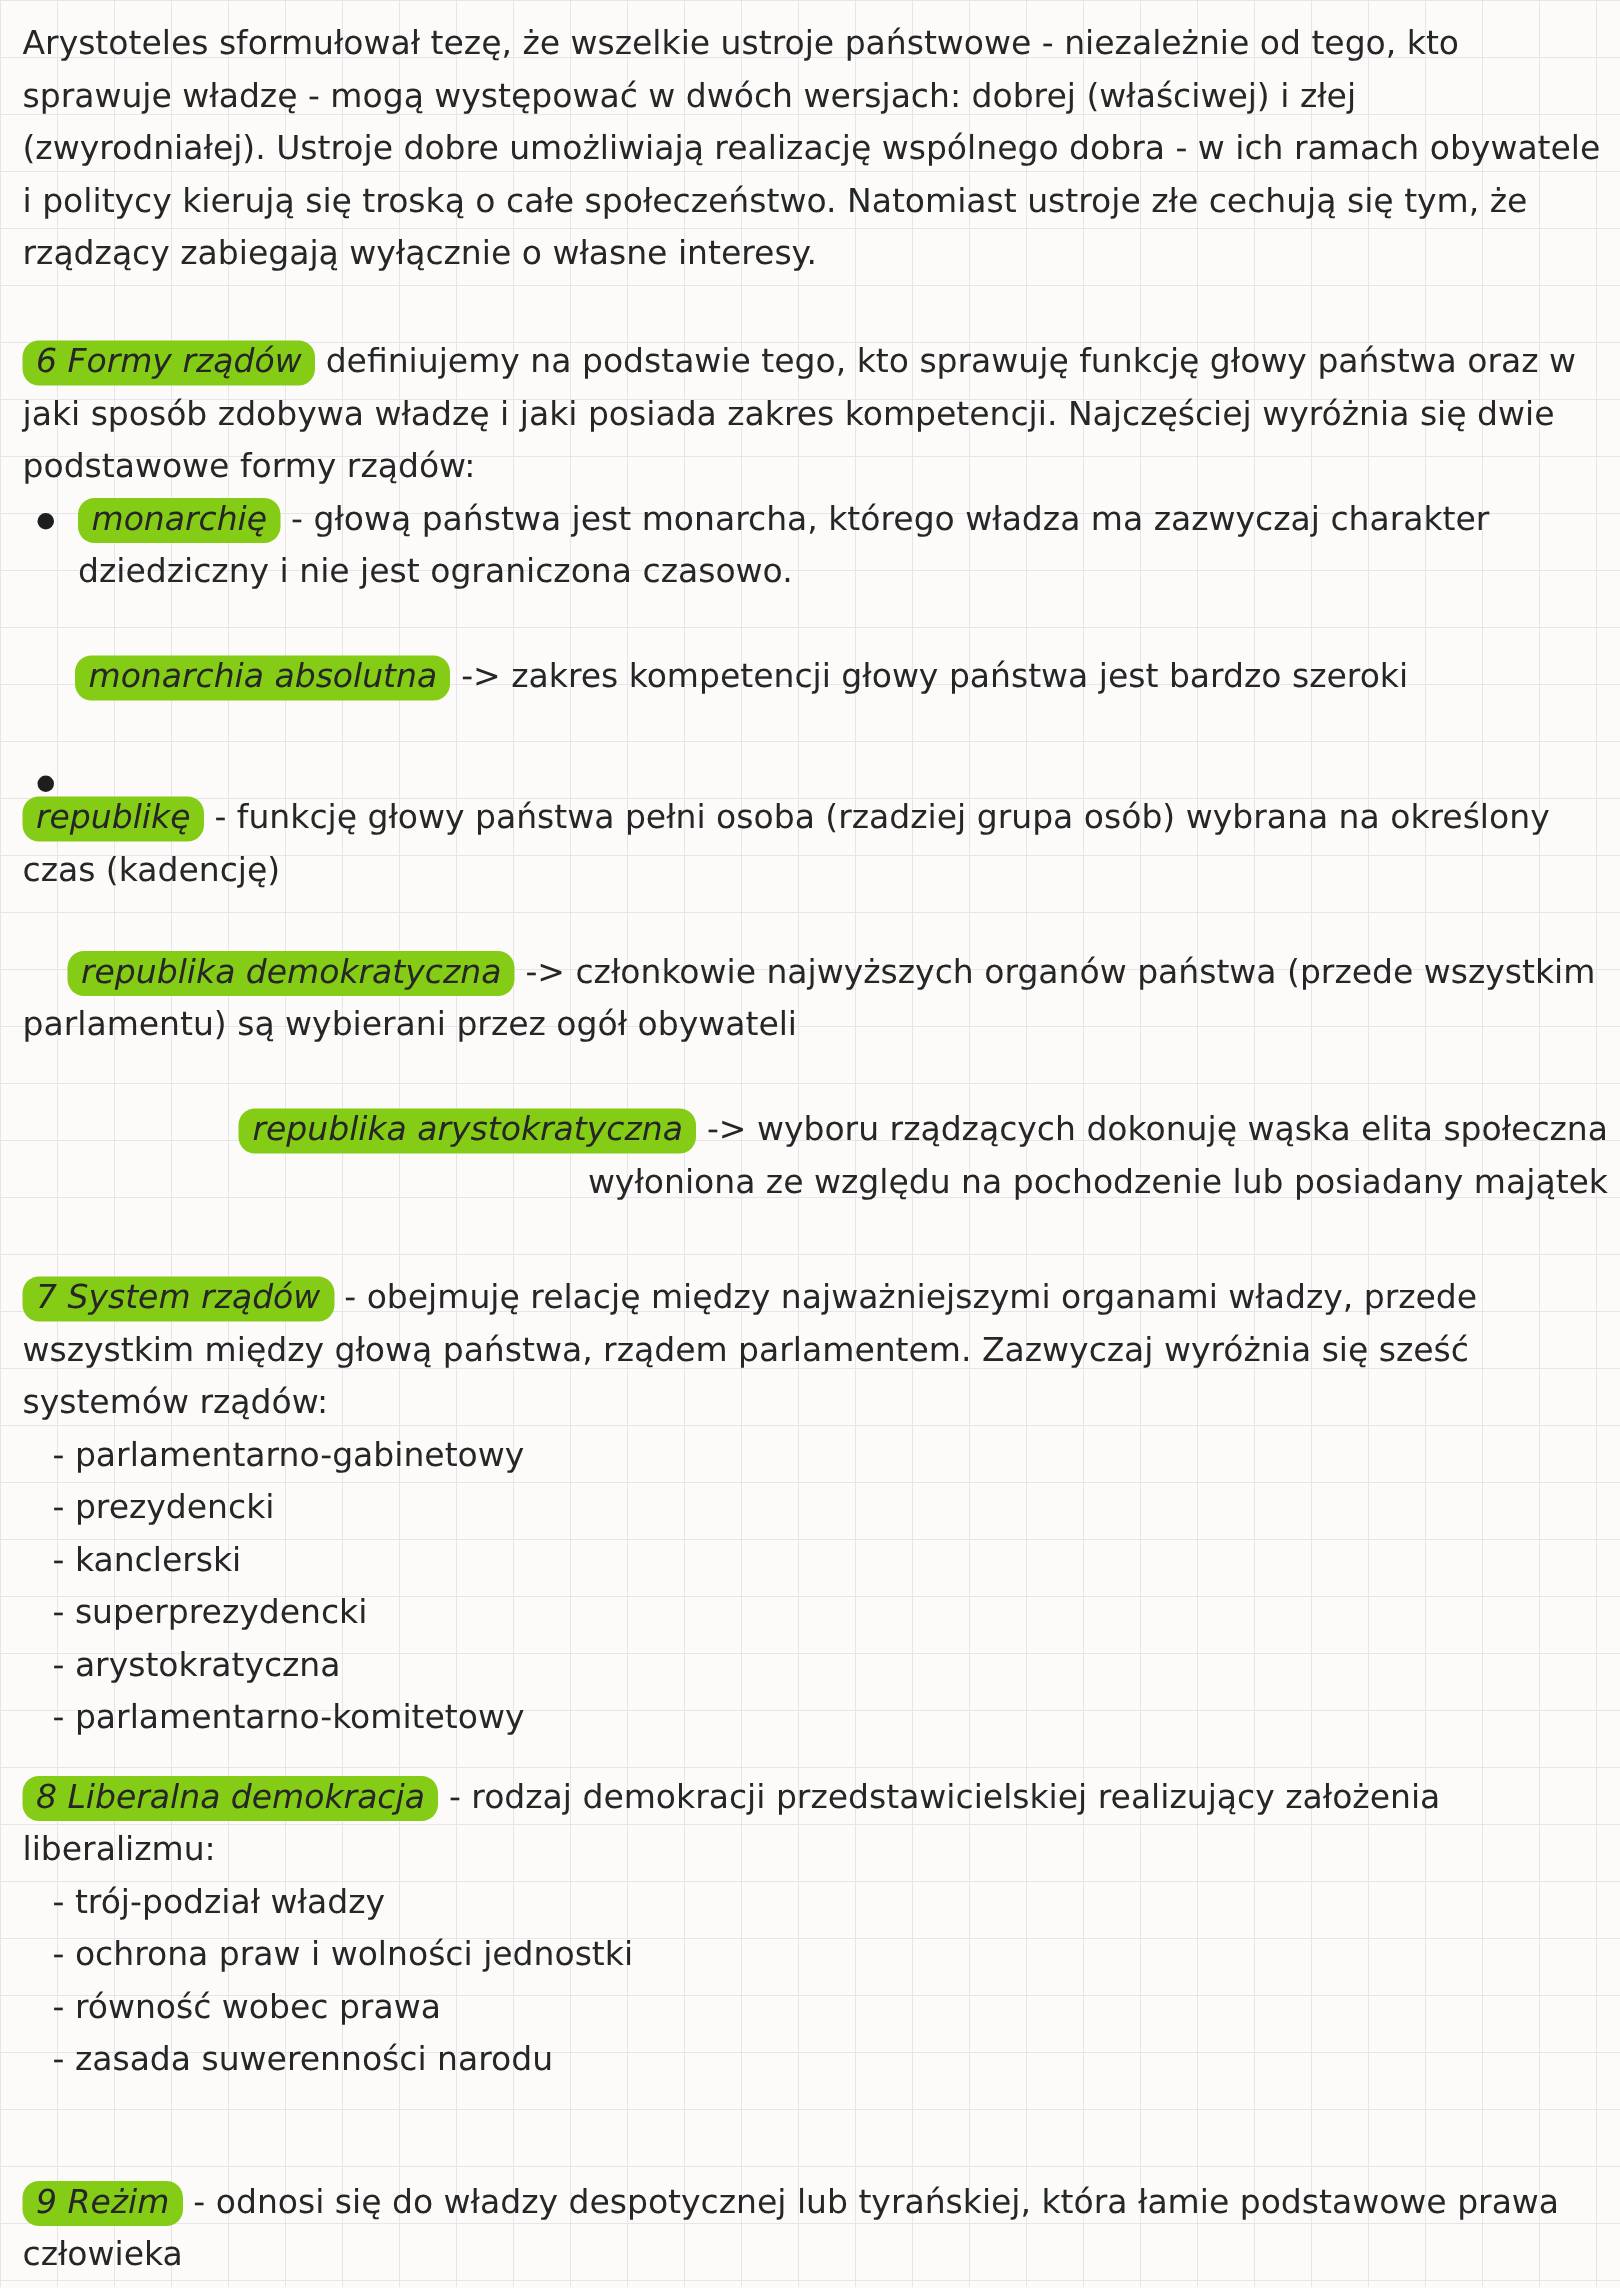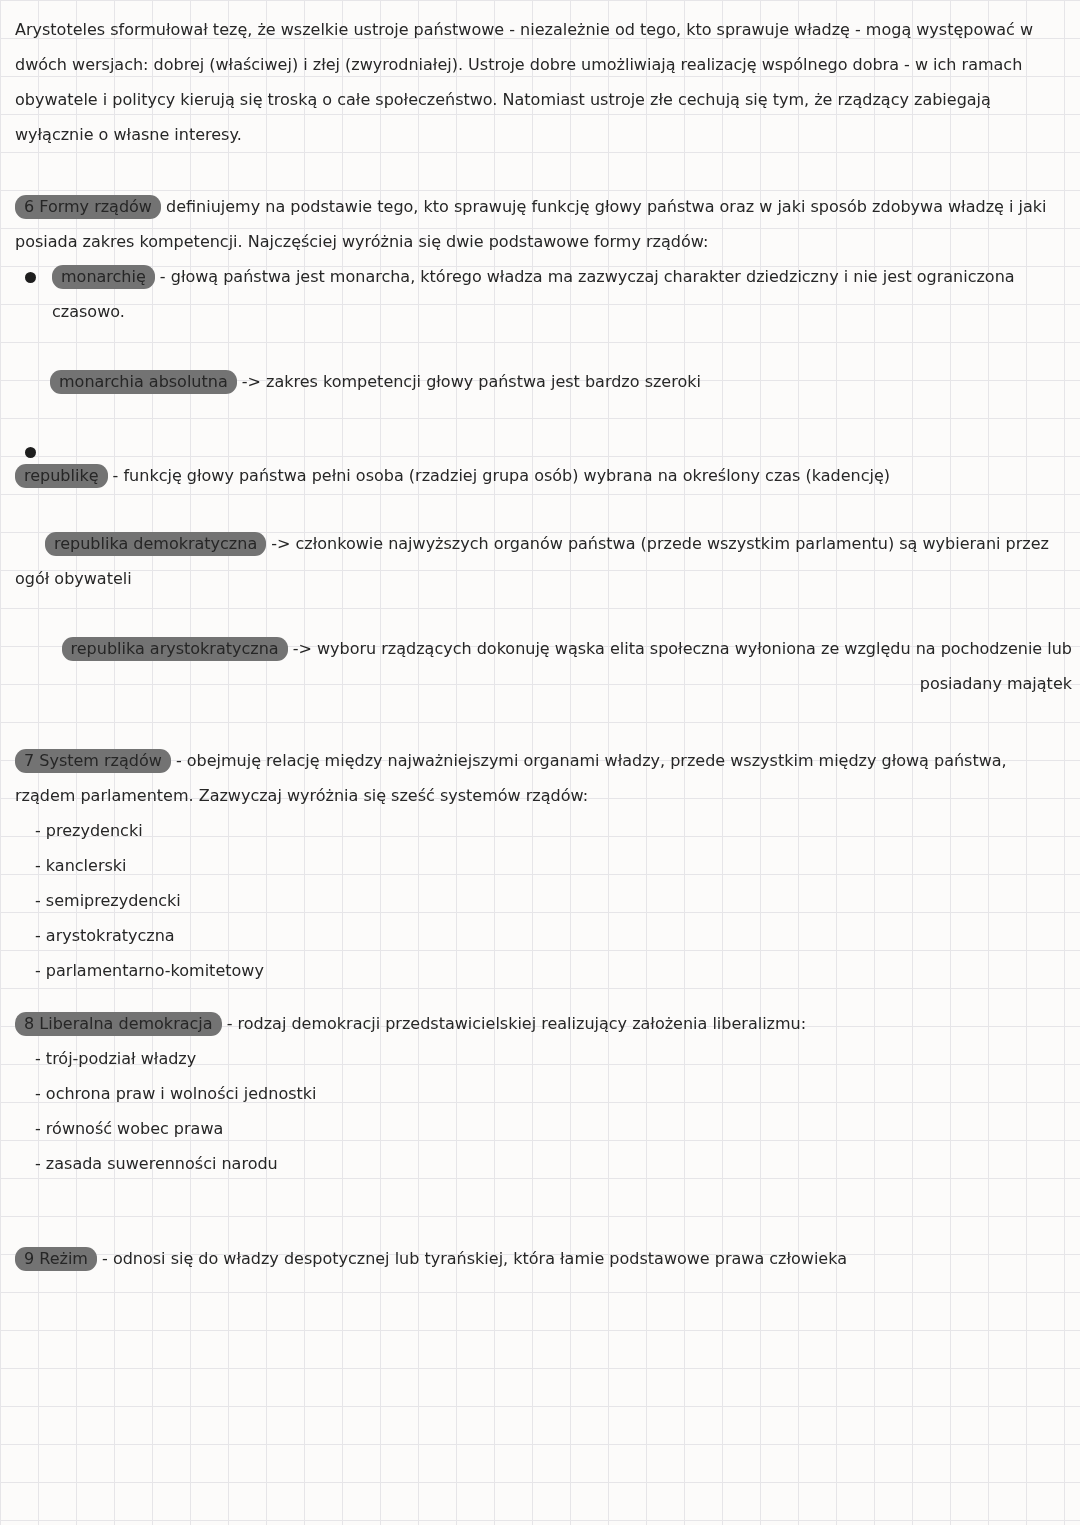--- a/index.html
+++ b/index.html
@@ -15,21 +15,21 @@
     background-image:
       linear-gradient(to right, #e6e5e8 1px, transparent 1px),
       linear-gradient(to bottom, #e6e5e8 1px, transparent 1px);
     background-size: 38px 38px;
     font-family: "DejaVu Sans", sans-serif;
     color: #262626;
   }
 
   .notes {
     padding: 12px 8px 0 15px;
-    font-size: 16px;
+    font-size: 22px;
     line-height: 35px;
     width: 1080px;
   }
 
   .block { position: relative; }
 
   
   .p { margin-left: 0; }
 
   
@@ -48,24 +48,25 @@
   .sub { margin-left: 35px; }
 
   
   .hang { text-indent: 30px; }
 
   
   .dash { margin-left: 20px; }
 
   
   .hl {
-    background: #737373;
+    background: #84cc16;
     border-radius: 11px;
     padding: 2px 9px 3px 9px;
     box-decoration-break: clone;
+    font-style: italic;
     -webkit-box-decoration-break: clone;
   }
 </style>
 </head>
 <body>
 
 <div class="notes">
     <div class="block p"><span>Arystoteles sformułował tezę, że wszelkie ustroje państwowe - niezależnie od tego, kto sprawuje władzę - mogą występować w dwóch wersjach: dobrej (właściwej) i złej (zwyrodniałej). Ustroje dobre umożliwiają realizację wspólnego dobra - w ich ramach obywatele i politycy kierują się troską o całe społeczeństwo. Natomiast ustroje złe cechują się tym, że rządzący zabiegają wyłącznie o własne interesy.</span></div>
     <div class="block p" style="margin-top: 37px;"><span class="hl">6 Formy rządów</span><span> definiujemy na podstawie tego, kto sprawuję funkcję głowy państwa oraz w jaki sposób zdobywa władzę i jaki posiada zakres kompetencji. Najczęściej wyróżnia się dwie podstawowe formy rządów:</span></div>
     <div class="block bullet">
@@ -73,23 +74,24 @@
       <div class="bullet-text"><span class="hl">monarchię</span><span> - głową państwa jest monarcha, którego władza ma zazwyczaj charakter dziedziczny i nie jest ograniczona czasowo.</span></div>
     </div>
     <div class="block sub" style="margin-top: 35px;"><span class="hl">monarchia absolutna</span><span> -&gt; zakres kompetencji głowy państwa jest bardzo szeroki</span></div>
     <div class="block bullet" style="margin-top: 35px; flex-direction: column;">
       <span class="dot"></span>
       <div class="bullet-text"><span class="hl">republikę</span><span> - funkcję głowy państwa pełni osoba (rzadziej grupa osób) wybrana na określony czas (kadencję)</span></div>
     </div>
     <div class="block hang" style="margin-top: 33px;"><span class="hl">republika demokratyczna</span><span> -&gt; członkowie najwyższych organów państwa (przede wszystkim parlamentu) są wybierani przez ogół obywateli</span></div>
     <div class="block hang" style="margin-top: 35px; text-align: right;"><span class="hl">republika arystokratyczna</span><span> -&gt; wyboru rządzących dokonuję wąska elita społeczna wyłoniona ze względu na pochodzenie lub posiadany majątek</span></div>
     <div class="block p" style="margin-top: 42px;"><span class="hl">7 System rządów</span><span> - obejmuję relację między najważniejszymi organami władzy, przede wszystkim między głową państwa, rządem  parlamentem. Zazwyczaj wyróżnia się sześć systemów rządów:</span></div>
+    <div class="block dash"><span>- parlamentarno-gabinetowy</span></div>
     <div class="block dash"><span>- prezydencki</span></div>
     <div class="block dash"><span>- kanclerski</span></div>
-    <div class="block dash"><span>- semiprezydencki</span></div>
+    <div class="block dash"><span>- superprezydencki</span></div>
     <div class="block dash"><span>- arystokratyczna</span></div>
     <div class="block dash"><span>- parlamentarno-komitetowy</span></div>
     <div class="block p" style="margin-top: 18px;"><span class="hl">8 Liberalna demokracja</span><span> - rodzaj demokracji przedstawicielskiej realizujący założenia liberalizmu:</span></div>
     <div class="block dash"><span>- trój-podział władzy</span></div>
     <div class="block dash"><span>- ochrona praw i wolności jednostki</span></div>
     <div class="block dash"><span>- równość wobec prawa</span></div>
     <div class="block dash"><span>- zasada suwerenności narodu</span></div>
     <div class="block p" style="margin-top: 60px;"><span class="hl">9 Reżim</span><span> - odnosi się do władzy despotycznej lub tyrańskiej, która łamie podstawowe prawa człowieka</span></div>
   </div>
 

